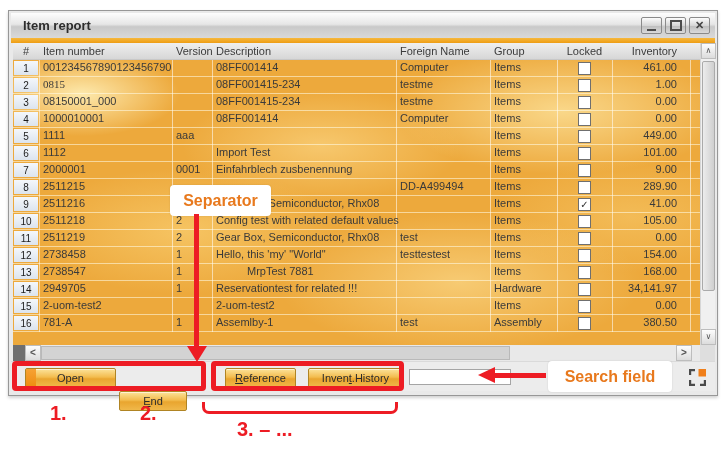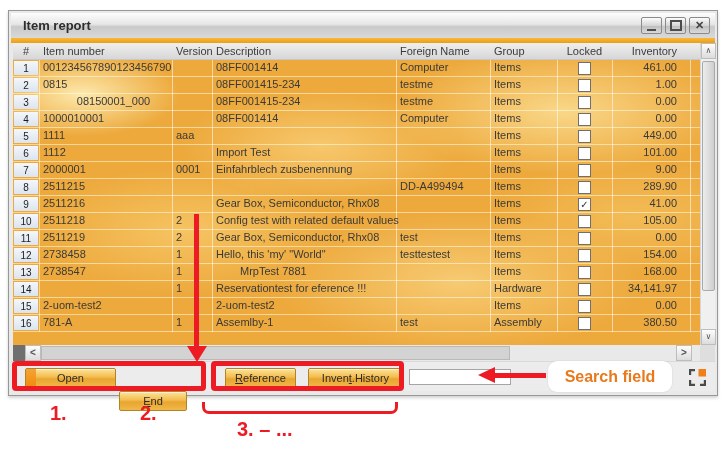--- a/index.html
+++ b/index.html
@@ -124,31 +124,31 @@
           <div class="cell clip" style="left: 26px; width: 133px;">00123456789012345679012345</div>
           <div class="cell" style="left: 159px;"></div>
           <div class="cell" style="left: 199px;">08FF001414</div>
           <div class="cell" style="left: 383px;">Computer</div>
           <div class="cell" style="left: 477px;">Items</div>
           <div class="chk"></div>
           <div class="cell right" style="left: 599px; width: 78px;">461.00</div>
         </div>
         <div class="row" style="top: 17px;">
           <div class="numcell">2</div>
-          <div class="cell clip" style="left: 26px; width: 133px;">0815</div>
+          <div class="cell clip" style="left: 26px; width: 133px; font-family: Liberation Serif, serif;">0815</div>
           <div class="cell" style="left: 159px;"></div>
           <div class="cell" style="left: 199px;">08FF001415-234</div>
           <div class="cell" style="left: 383px;">testme</div>
           <div class="cell" style="left: 477px;">Items</div>
           <div class="chk"></div>
           <div class="cell right" style="left: 599px; width: 78px;">1.00</div>
         </div>
         <div class="row" style="top: 34px;">
           <div class="numcell">3</div>
-          <div class="cell clip" style="left: 32px; width: 133px; text-align: center;">08150001_000</div>
+          <div class="cell clip" style="left: 26px; width: 133px;">08150001_000</div>
           <div class="cell" style="left: 159px;"></div>
           <div class="cell" style="left: 199px;">08FF001415-234</div>
           <div class="cell" style="left: 383px;">testme</div>
           <div class="cell" style="left: 477px;">Items</div>
           <div class="chk"></div>
           <div class="cell right" style="left: 599px; width: 78px;">0.00</div>
         </div>
         <div class="row" style="top: 51px;">
           <div class="numcell">4</div>
           <div class="cell clip" style="left: 26px; width: 133px;">1000010001</div>
@@ -235,30 +235,31 @@
           <div class="cell" style="left: 199px;">Hello, this 'my' "World"</div>
           <div class="cell" style="left: 383px;">testtestest</div>
           <div class="cell" style="left: 477px;">Items</div>
           <div class="chk"></div>
           <div class="cell right" style="left: 599px; width: 78px;">154.00</div>
         </div>
         <div class="row" style="top: 204px;">
           <div class="numcell">13</div>
           <div class="cell clip" style="left: 26px; width: 133px;">2738547</div>
           <div class="cell" style="left: 159px;">1</div>
-          <div class="cell" style="left: 191px; padding-left: 36px;">MrpTest 7881</div>
+          <div class="cell" style="left: 198px; padding-left: 36px;">MrpTest 7881</div>
           <div class="cell" style="left: 383px;"></div>
           <div class="cell" style="left: 477px;">Items</div>
           <div class="chk"></div>
           <div class="cell right" style="left: 599px; width: 78px;">168.00</div>
         </div>
         <div class="row" style="top: 221px;">
           <div class="numcell">14</div>
+          <div class="cell clip" style="left: 26px; width: 133px;">2949705</div>
           <div class="cell" style="left: 159px;">1</div>
-          <div class="cell" style="left: 199px;">Reservationtest for eference !!!</div>
+          <div class="cell" style="left: 199px;">Reservationtest for related !!!</div>
           <div class="cell" style="left: 383px;"></div>
           <div class="cell" style="left: 477px;">Hardware</div>
           <div class="chk"></div>
           <div class="cell right" style="left: 599px; width: 78px;">34,141.97</div>
         </div>
         <div class="row" style="top: 238px;">
           <div class="numcell">15</div>
           <div class="cell clip" style="left: 26px; width: 133px;">2-uom-test2</div>
           <div class="cell" style="left: 159px;"></div>
           <div class="cell" style="left: 199px;">2-uom-test2</div>
@@ -303,27 +304,28 @@
           <rect x="9.5" y="0" width="7.5" height="7.5" fill="#f07f1a"></rect>
         </svg>
       </div>
     <div class="gold-btn" style="left: 14px; width: 91px;">Open<div class="open-strip"></div></div>
         <div class="gold-btn" style="left: 108px; width: 68px; margin-top: 23px;"><u>E</u>nd</div>
         <div class="gold-btn" style="left: 214px; width: 71px;"><u>R</u>eference</div>
         <div class="gold-btn" style="left: 297px; width: 95px;">Inven<u>t</u>.History</div>
       </div>
   </div>
 
+  <div class="ann bubble" style="left:170px;top:185px;width:101px;height:31px;font-size:16px;">Separator</div>
   <div class="ann arrow-line-v" style="left:194px;top:214px;height:132px;"></div>
   <div class="ann arrow-head-down" style="left:187px;top:346px;"></div>
 
   <div class="ann redbox" style="left:12px;top:361px;width:194px;height:30px;"></div>
   <div class="ann redbox" style="left:211px;top:361px;width:193px;height:30px;"></div>
 
   <div class="ann arrow-head-left" style="left:478px;top:367px;"></div>
   <div class="ann arrow-line-h" style="left:494px;top:373px;width:52px;"></div>
-  <div class="ann bubble" style="left:548px;top:361px;width:124px;height:31px;font-size:16px;border-radius:9px;">Search field</div>
+  <div class="ann bubble" style="left:548px;top:361px;width:124px;height:31px;font-size:16px;">Search field</div>
 
   <div class="ann bracket" style="left:202px;top:402px;width:196px;height:12px;"></div>
   <div class="ann stepnum" style="left:50px;top:402px;">1.</div>
   <div class="ann stepnum" style="left:140px;top:402px;">2.</div>
   <div class="ann stepnum" style="left:237px;top:418px;">3. – ...</div>
 </div>
 
 </body></html>

